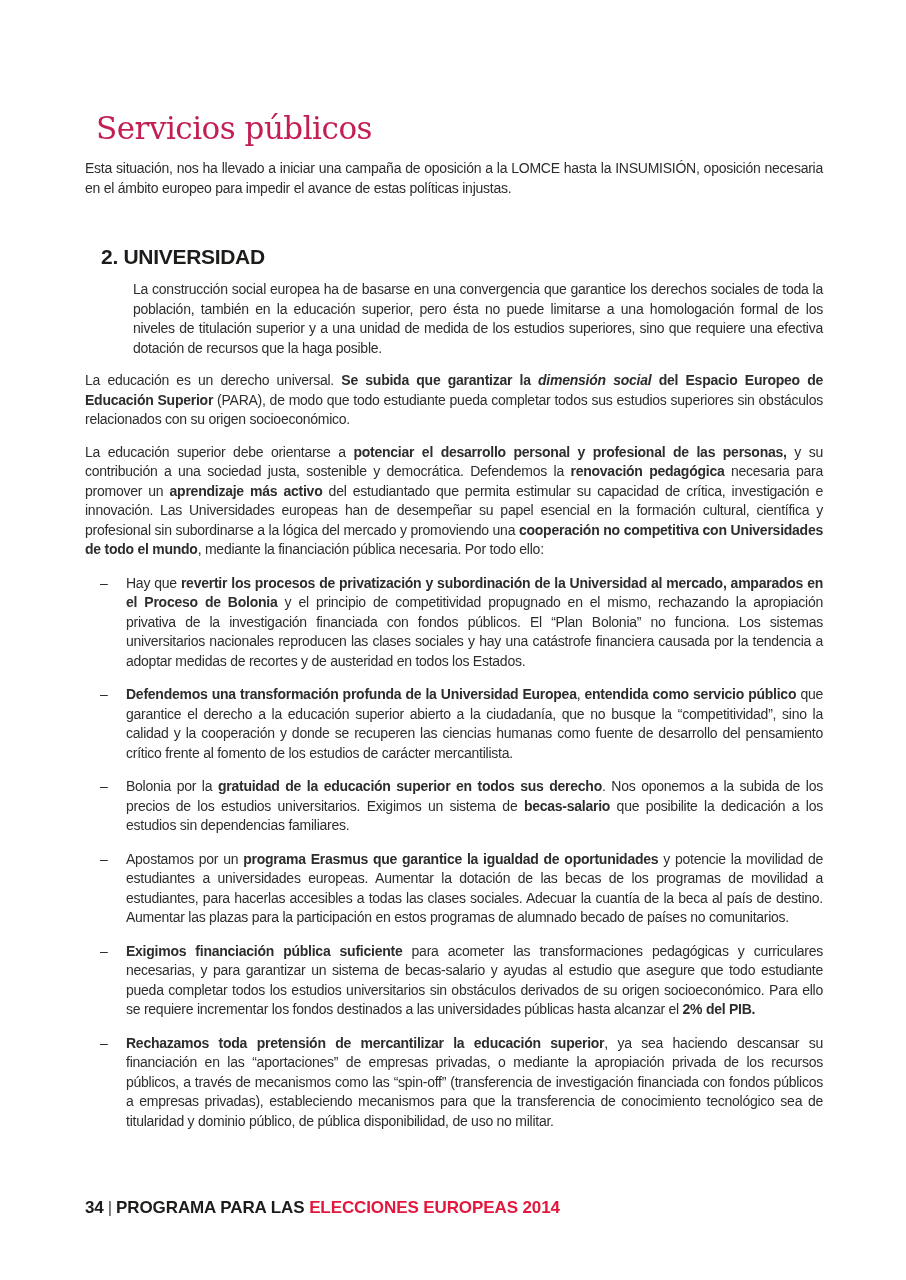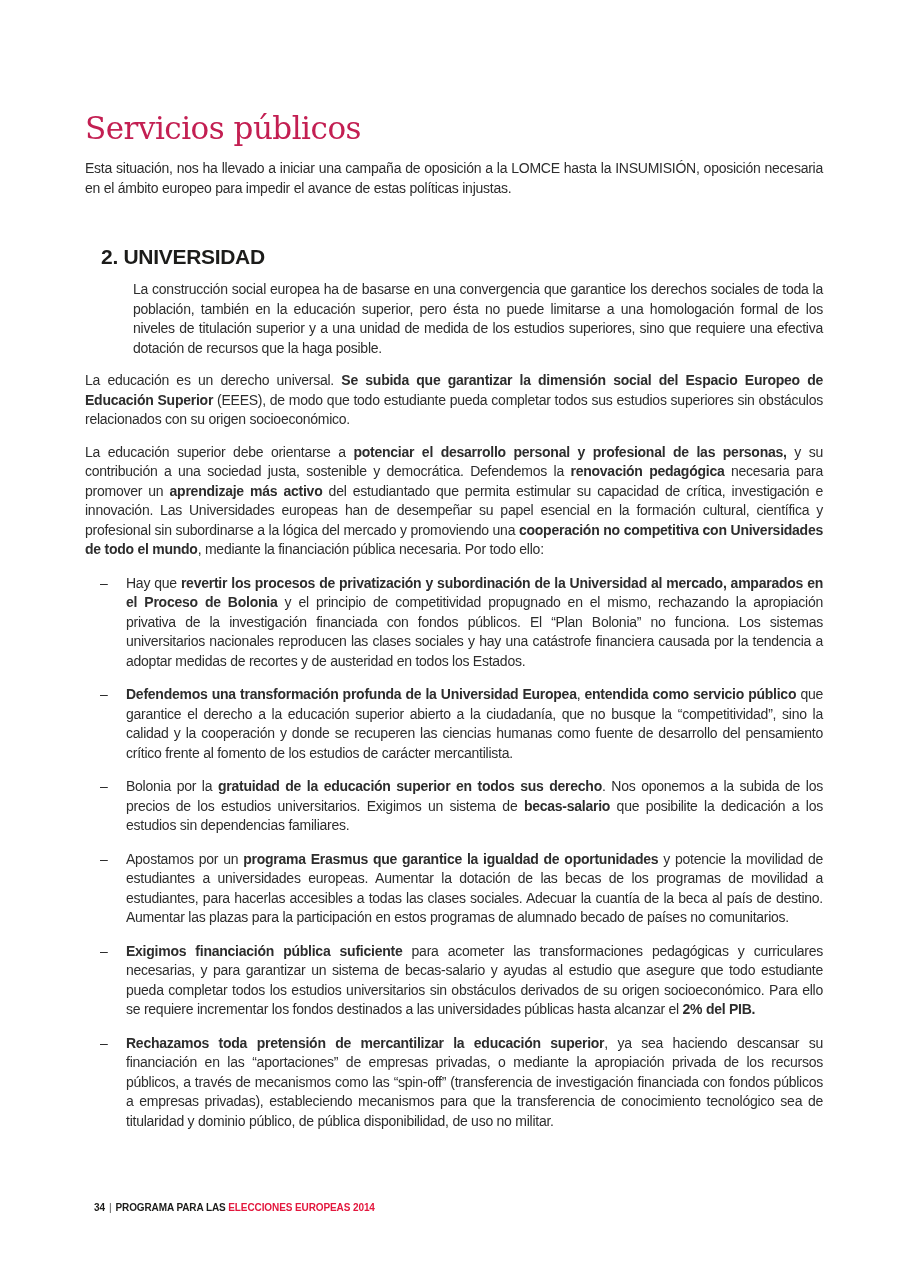--- a/index.html
+++ b/index.html
@@ -13,21 +13,21 @@
     overflow:hidden;
     box-sizing:border-box;
   }
   .content{
     position:absolute;
     left:85px;
     width:738px;
     top:0;
   }
   .doc-title{
-    margin:110px 0 0 0;
+    margin:110px 0 0 11px;
     font-family:"DejaVu Serif","Liberation Serif",serif;
     font-weight:400;
     font-size:31px;
     line-height:36px;
     letter-spacing:-0.5px;
     color:#c31f52;
   }
   .intro{
     margin-top:62px;
   }
@@ -56,25 +56,25 @@
     line-height:19.5px;
     letter-spacing:-0.25px;
     text-align:justify;
     box-sizing:border-box;
   }
   .bullet .marker{
     position:absolute;
     left:15px;top:0;
   }
   .b{font-weight:bold;}
-  .i{}
+  .i{font-style:italic;}
   .footer{
     position:absolute;
-    left:94px;top:1201px;
-    font-size:10px;
+    left:85px;top:1201px;
+    font-size:17px;
     line-height:14px;
     font-weight:bold;
     letter-spacing:-0.1px;
     color:#1c1c1a;
     white-space:nowrap;
   }
   .footer .sep{font-weight:normal;color:#4a4a4a;padding:0 4px;}
   .footer .red{color:#e3173d;}
 </style>
 </head>
@@ -83,21 +83,21 @@
 <div class="page">
   <div class="content">
 
     <h1 class="doc-title">Servicios públicos</h1>
 
     <p class="body-par intro"><span>Esta situación, nos ha llevado a iniciar una campaña de oposición a la LOMCE hasta la INSUMISIÓN, oposición necesaria en el ámbito europeo para impedir el avance de estas políticas injustas.</span></p>
 
     <h2 class="section-heading">2. UNIVERSIDAD</h2>
 
     <p class="body-par"><span>La construcción social europea ha de basarse en una convergencia que garantice los derechos sociales de toda la población, también en la educación superior, pero ésta no puede limitarse a una homologación formal de los niveles de titulación superior y a una unidad de medida de los estudios superiores, sino que requiere una efectiva dotación de recursos que la haga posible.</span></p>
-    <p class="body-par"><span>La educación es un derecho universal. </span><span class="b">Se subida que garantizar la </span><span class="b i">dimensión social</span><span class="b"> del Espacio Europeo de Educación Superior</span><span> (EEES), de modo que todo estudiante pueda completar todos sus estudios superiores sin obstáculos relacionados con su origen socioeconómico.</span></p>
+    <p class="body-par"><span>La educación es un derecho universal. </span><span class="b">Se subida que garantizar la </span><span class="b i">dimensión social</span><span class="b"> del Espacio Europeo de Educación Superior</span><span> (PARA), de modo que todo estudiante pueda completar todos sus estudios superiores sin obstáculos relacionados con su origen socioeconómico.</span></p>
     <p class="body-par"><span>La educación superior debe orientarse a </span><span class="b">potenciar el desarrollo personal y profesional de las personas,</span><span> y su contribución a una sociedad justa, sostenible y democrática. Defendemos la </span><span class="b">renovación pedagógica</span><span> necesaria para promover un </span><span class="b">aprendizaje más activo</span><span> del estudiantado que permita estimular su capacidad de crítica, investigación e innovación. Las Universidades europeas han de desempeñar su papel esencial en la formación cultural, científica y profesional sin subordinarse a la lógica del mercado y promoviendo una </span><span class="b">cooperación no competitiva con Universidades de todo el mundo</span><span>, mediante la financiación pública necesaria. Por todo ello:</span></p>
 
     <div class="bullet-list">
       <div class="bullet">
         <span class="marker">–</span>
         <span><span>Hay que </span><span class="b">revertir los procesos de privatización y subordinación de la Universidad al mercado, amparados en el Proceso de Bolonia</span><span> y el principio de competitividad propugnado en el mismo, rechazando la apropiación privativa de la investigación financiada con fondos públicos. El “Plan Bolonia” no funciona. Los sistemas universitarios nacionales reproducen las clases sociales y hay una catástrofe financiera causada por la tendencia a adoptar medidas de recortes y de austeridad en todos los Estados.</span></span>
       </div>
       <div class="bullet">
         <span class="marker">–</span>
         <span><span class="b">Defendemos una transformación profunda de la Universidad Europea</span><span>, </span><span class="b">entendida como servicio público</span><span> que garantice el derecho a la educación superior abierto a la ciudadanía, que no busque la “competitividad”, sino la calidad y la cooperación y donde se recuperen las ciencias humanas como fuente de desarrollo del pensamiento crítico frente al fomento de los estudios de carácter mercantilista.</span></span>

